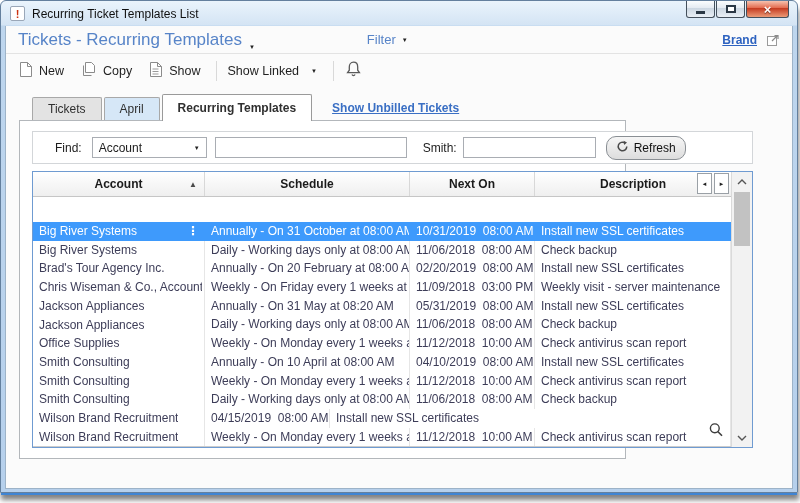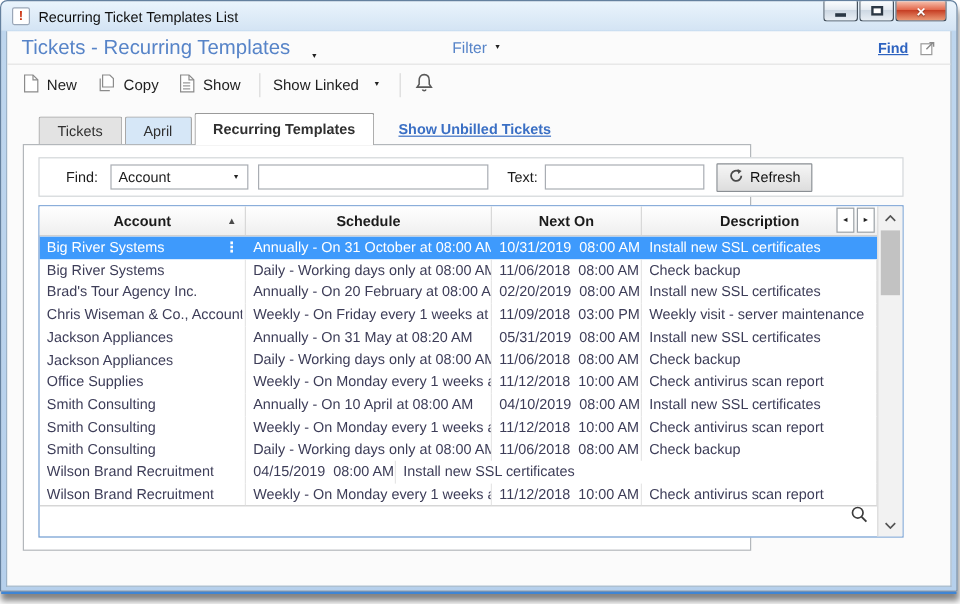--- a/index.html
+++ b/index.html
@@ -21,21 +21,21 @@
   .win-btn.min,.win-btn.max{ width:29px; background:linear-gradient(#fbfdfe,#e3eaf1 46%,#ccd7e2 46%,#e9eff5); }
   .glyph-min{ width:9px; height:3px; background:#2b3845; margin-top:7px; }
   .glyph-max{ width:10px; height:8px; border:2px solid #2b3845; background:#fff; }
   .win-btn.close{ width:43px; background:linear-gradient(#f6c1ae,#e2674b 45%,#c43a20 45%,#ec9a76);
     color:#fff; font-size:13px; font-weight:bold; text-shadow:0 1px 1px rgba(0,0,0,.45); }
 
   .content{ position:relative; margin:0 4px; height:463px; background:#fbfbfb; border:1px solid #9db3c8; border-top:none; }
 
   
   .app-header{ position:absolute; top:0; left:0; right:0; height:27px; display:flex; align-items:center; padding:0 12px; }
-  .page-title{ color:#5784c8; font-size:17px; display:flex; align-items:flex-end; gap:17px; }
+  .page-title{ color:#5784c8; font-size:17px; display:flex; align-items:flex-end; gap:7px; }
   .caret{ font-size:6px; color:#222; }
   .filter{ margin-left:112px; color:#5784c8; font-size:13px; display:flex; align-items:center; gap:6px; }
   .hspacer{ flex:1; }
   .help-link{ color:#2e63c0; font-size:12px; font-weight:bold; text-decoration:underline; }
   .popout{ margin-left:9px; display:flex; }
 
   
   .toolbar{ position:absolute; top:27px; left:0; right:0; height:34px; border-top:1px solid #e3e3e3;
     display:flex; align-items:center; padding-left:12px; }
   .tbtn{ display:flex; align-items:center; gap:6px; font-size:12.5px; color:#1f1f1f; margin-right:16px; }
@@ -60,40 +60,40 @@
   .dropdown{ margin-left:10px; width:115px; height:21px; border:1px solid #a9adb3; background:#fff;
     display:flex; align-items:center; justify-content:space-between; padding:0 6px; }
   .dd-caret{ font-size:6px; color:#222; }
   .fld{ height:21px; border:1px solid #a9adb3; background:#fff; font-size:12px; padding:0 4px;
     font-family:"Liberation Sans","DejaVu Sans",sans-serif; outline:none; }
   .find-input{ margin-left:8px; width:192px; }
   .text-label{ margin-left:16px; }
   .text-input{ margin-left:6px; width:133px; }
   .refresh-btn{ margin-left:10px; height:24px; padding:0 9px; border:1px solid #8a8f94;
     background:linear-gradient(#f6f6f6,#dddddd); display:flex; align-items:center; gap:5px;
-    font-size:12px; color:#111; border-radius:1px; }
+    font-size:12px; color:#111; border-radius:10px; }
 
   
   .grid{ position:absolute; top:50px; left:12px; width:721px; height:277px; border:1px solid #6f9bd1;
     display:flex; background:#fff; }
   .grid-content{ flex:1; min-width:0; display:flex; flex-direction:column; }
   .grid-header{ height:25px; flex:0 0 25px; display:flex; background:linear-gradient(#ffffff,#efefef);
     border-bottom:1px solid #c6c6c6; position:relative; }
   .hcell{ display:flex; align-items:center; justify-content:center; font-size:12px; font-weight:bold;
     color:#1b1b1b; border-right:1px solid #d8d8d8; position:relative; }
   .col-account{ width:172px; flex:0 0 172px; }
   .col-schedule{ width:205px; flex:0 0 205px; }
   .col-nexton{ width:125px; flex:0 0 125px; }
   .col-desc{ flex:1; min-width:0; border-right:none; }
   .sort-arrow{ position:absolute; right:7px; font-size:8px; font-weight:normal; color:#4a4a4a; }
   .scroll-btns{ position:absolute; right:2px; top:1px; display:flex; gap:2px; }
   .sbtn{ width:15px; height:21px; background:#fff; border:1px solid #9aa0a6; display:flex;
     align-items:center; justify-content:center; font-size:6px; color:#222; font-weight:normal; }
 
-  .grid-body{ flex:1; position:relative; overflow:hidden; }
+  .grid-body{ flex:1; position:relative; overflow:hidden;margin-top:25px; }
   .rows-wrap{ border-bottom:1px solid #cccccc; }
   .trow{ height:18.7px; display:flex; font-size:12px; color:#3d3d58; }
   .tcell{ padding:0 6px; line-height:18.5px; white-space:nowrap; overflow:hidden; border-right:1px solid #e6e6e6; }
   .tcell.col-account{ display:flex; align-items:center; padding-right:2px; }
   .cell-text{ overflow:hidden; white-space:nowrap; }
   .tcell.col-nexton{ white-space:pre; }
   .trow.selected{ background:#3e9afc; color:#fff; }
   .trow.selected .tcell{ border-right-color:transparent; }
   .row-menu{ display:none; margin-left:auto; color:#fff; font-weight:bold; font-size:12px; line-height:18px; padding:0 3px; }
   .trow.selected .row-menu{ display:block; }
@@ -130,21 +130,21 @@
     <div class="app-header">
       <div class="page-title">
         <span>Tickets - Recurring Templates</span>
         <span class="caret">▼</span>
       </div>
       <div class="filter">
         <span>Filter</span>
         <span class="caret">▼</span>
       </div>
       <div class="hspacer"></div>
-      <a class="help-link">Find</a>
+      <a class="help-link">Brand</a>
       <span class="popout">
         <svg width="14" height="14" viewBox="0 0 14 14">
             <rect x="1.5" y="3.5" width="9" height="9" fill="#ffffff" stroke="#9a9a9a"></rect>
             <path d="M6 8 L11.5 2.5 M8.5 2.5 h3.5 v3.5" stroke="#8a8a8a" fill="none" stroke-width="1.2"></path>
           </svg>
       </span>
     </div>
 
     <div class="toolbar">
       <div class="tbtn">
@@ -200,21 +200,21 @@
 
     <div class="panel">
 
       <div class="findbar">
         <span class="find-label">Find:</span>
         <div class="dropdown">
           <span>Account</span>
           <span class="dd-caret">▼</span>
         </div>
         <input class="fld find-input" type="text" value="" style="">
-        <span class="text-label">Text:</span>
+        <span class="text-label">Smith:</span>
         <input class="fld text-input" type="text" value="" style="">
         <button class="refresh-btn">
           <span>
             <svg width="13" height="13" viewBox="0 0 13 13">
                 <path d="M10.8 6.5 A4.3 4.3 0 1 1 8.9 2.9" fill="none" stroke="#4a4a4a" stroke-width="1.5"></path>
                 <path d="M7.6 0.8 L11 2.6 L8.2 5 Z" fill="#4a4a4a"></path>
               </svg>
           </span>
           <span>Refresh</span>
         </button>

